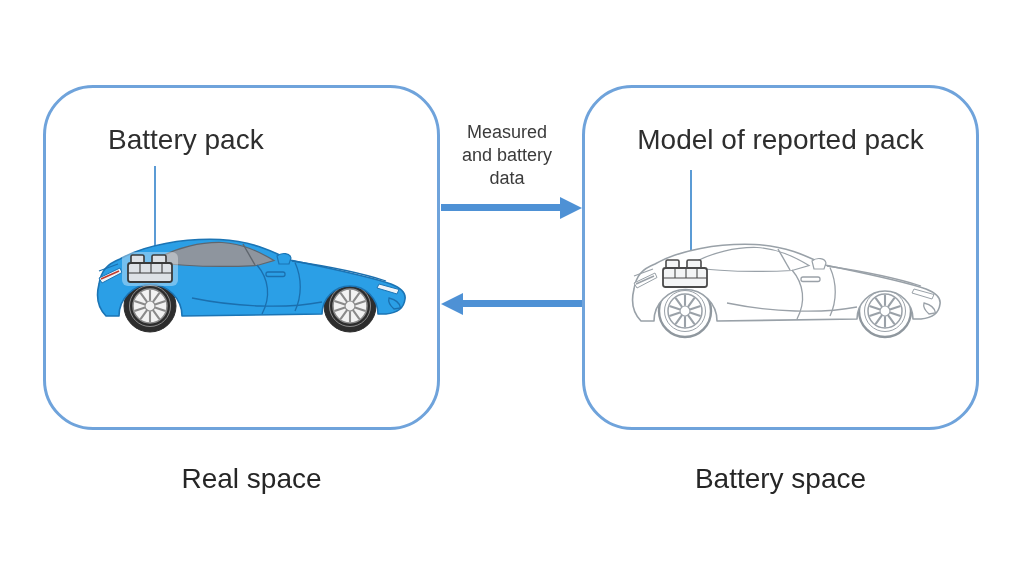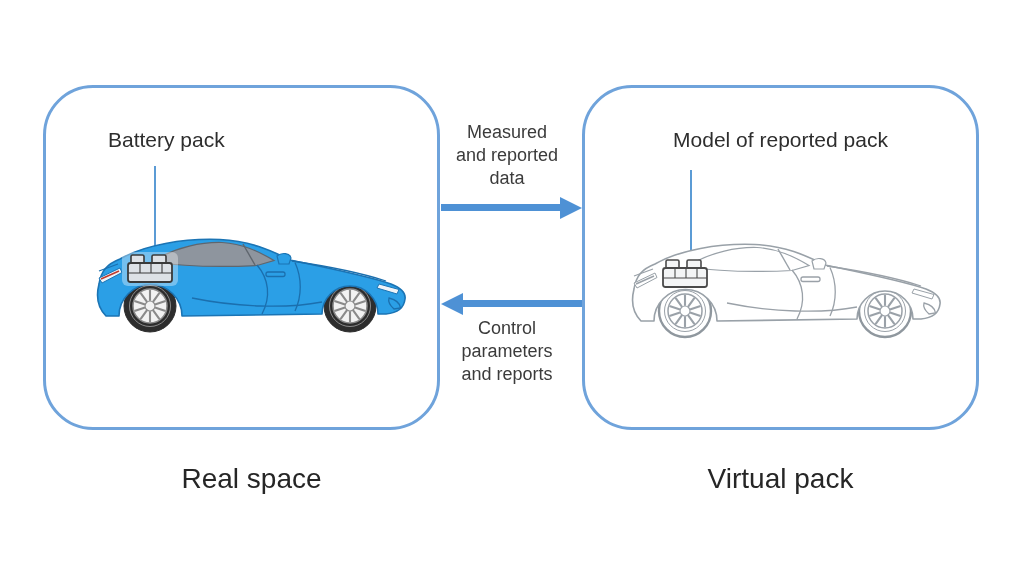--- a/index.html
+++ b/index.html
@@ -9,21 +9,21 @@
   }
   
   .panel{
     position:absolute;top:85px;width:397px;height:345px;box-sizing:border-box;
     border:3px solid #6fa3db;border-radius:50px;background:#ffffff;
   }
   .panel.left{left:43px;}
   .panel.right{left:582px;}
   .annotation{
     position:absolute;top:38px;left:0;width:100%;
-    font-size:21px;line-height:28px;color:#2e2e2e;text-align:center;white-space:nowrap;
+    font-size:28px;line-height:28px;color:#2e2e2e;text-align:center;white-space:nowrap;
   }
   .panel.left .annotation{left:62px;width:auto;text-align:left;}
   .leader{
     position:absolute;width:2px;background:#5b9bd5;
   }
   .panel.left .leader{left:108px;top:78px;height:96px;}
   .panel.right .leader{left:105px;top:82px;height:100px;}
   .car{position:absolute;width:312px;height:96px;}
   .panel.left .car{left:50px;top:150px;}
   .panel.right .car{left:46px;top:155px;}
@@ -142,29 +142,26 @@
     <div class="leader"></div>
     <svg class="car car-virtual" viewBox="0 0 312 96">
       <use href="#wheel" transform="translate(54,68)"></use>
       <use href="#wheel" transform="translate(254,68)"></use>
       <use href="#carbody"></use>
       <use href="#battery"></use>
     </svg>
   </div>
 
   <div class="arrow-label top">Measured
-and reported
+and battery
 data</div>
 
   <div class="shaft right"></div>
   <div class="head right"></div>
 
   <div class="head left"></div>
   <div class="shaft left"></div>
 
-  <div class="arrow-label bottom">Control
-parameters
-and reports</div>
 
   <div class="caption left">Real space</div>
-  <div class="caption right">Virtual pack</div>
+  <div class="caption right">Battery space</div>
 
 </div>
 
 </body></html>

